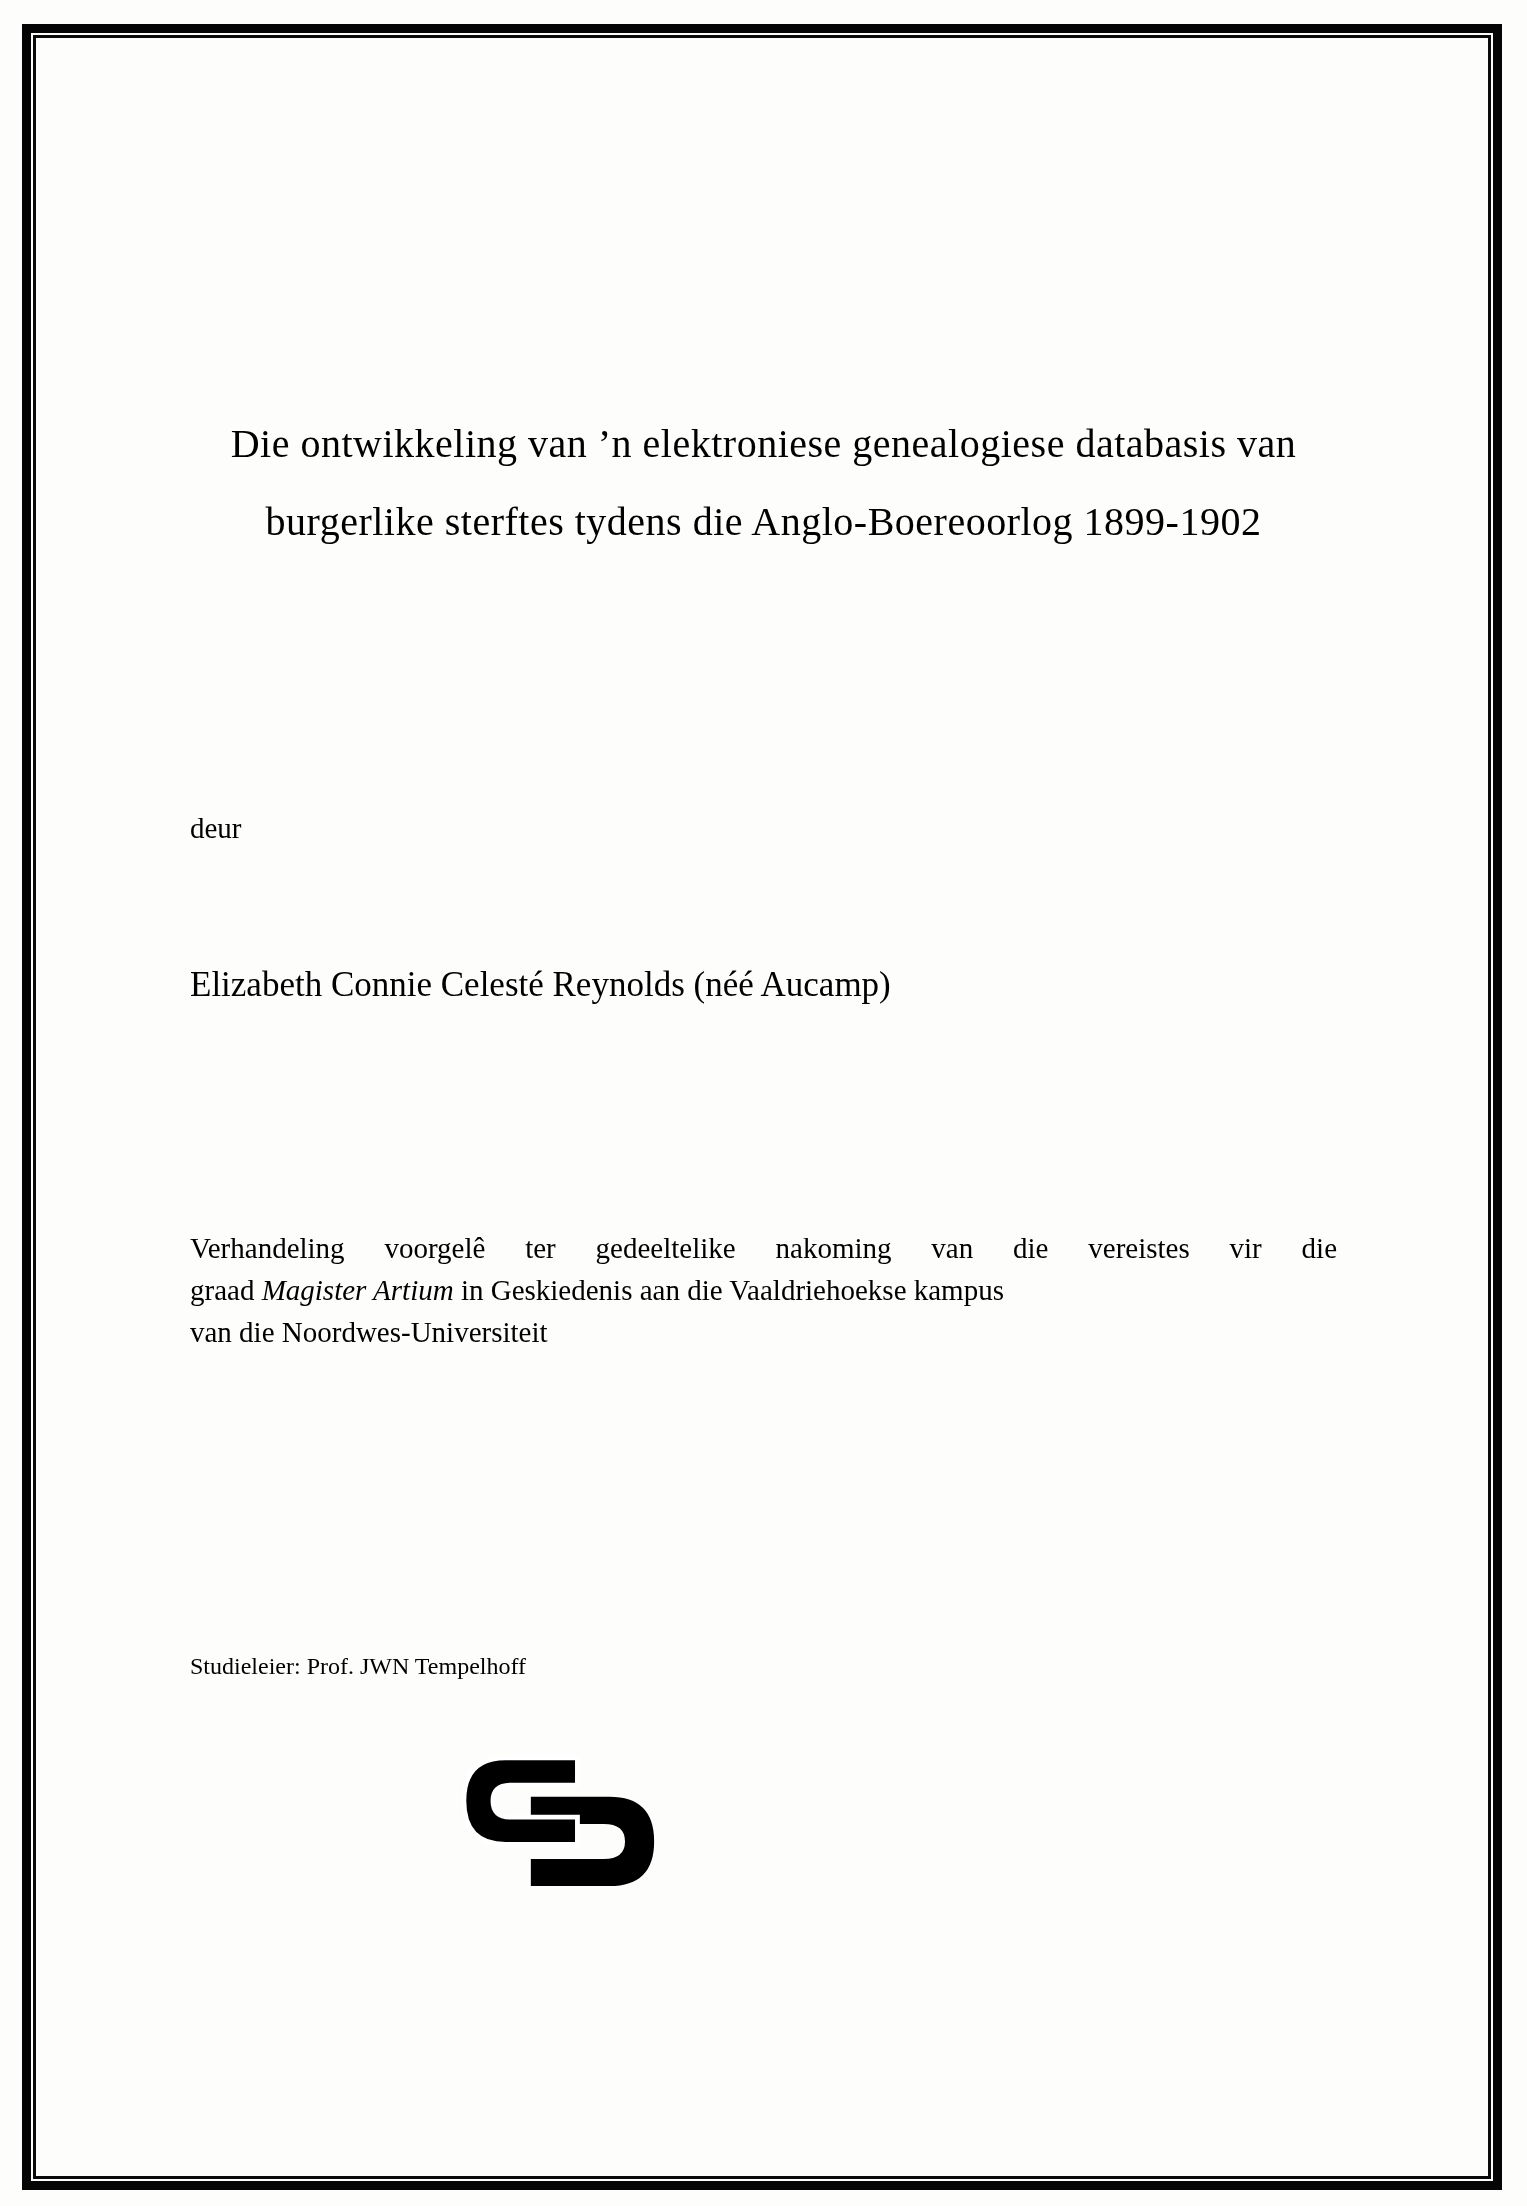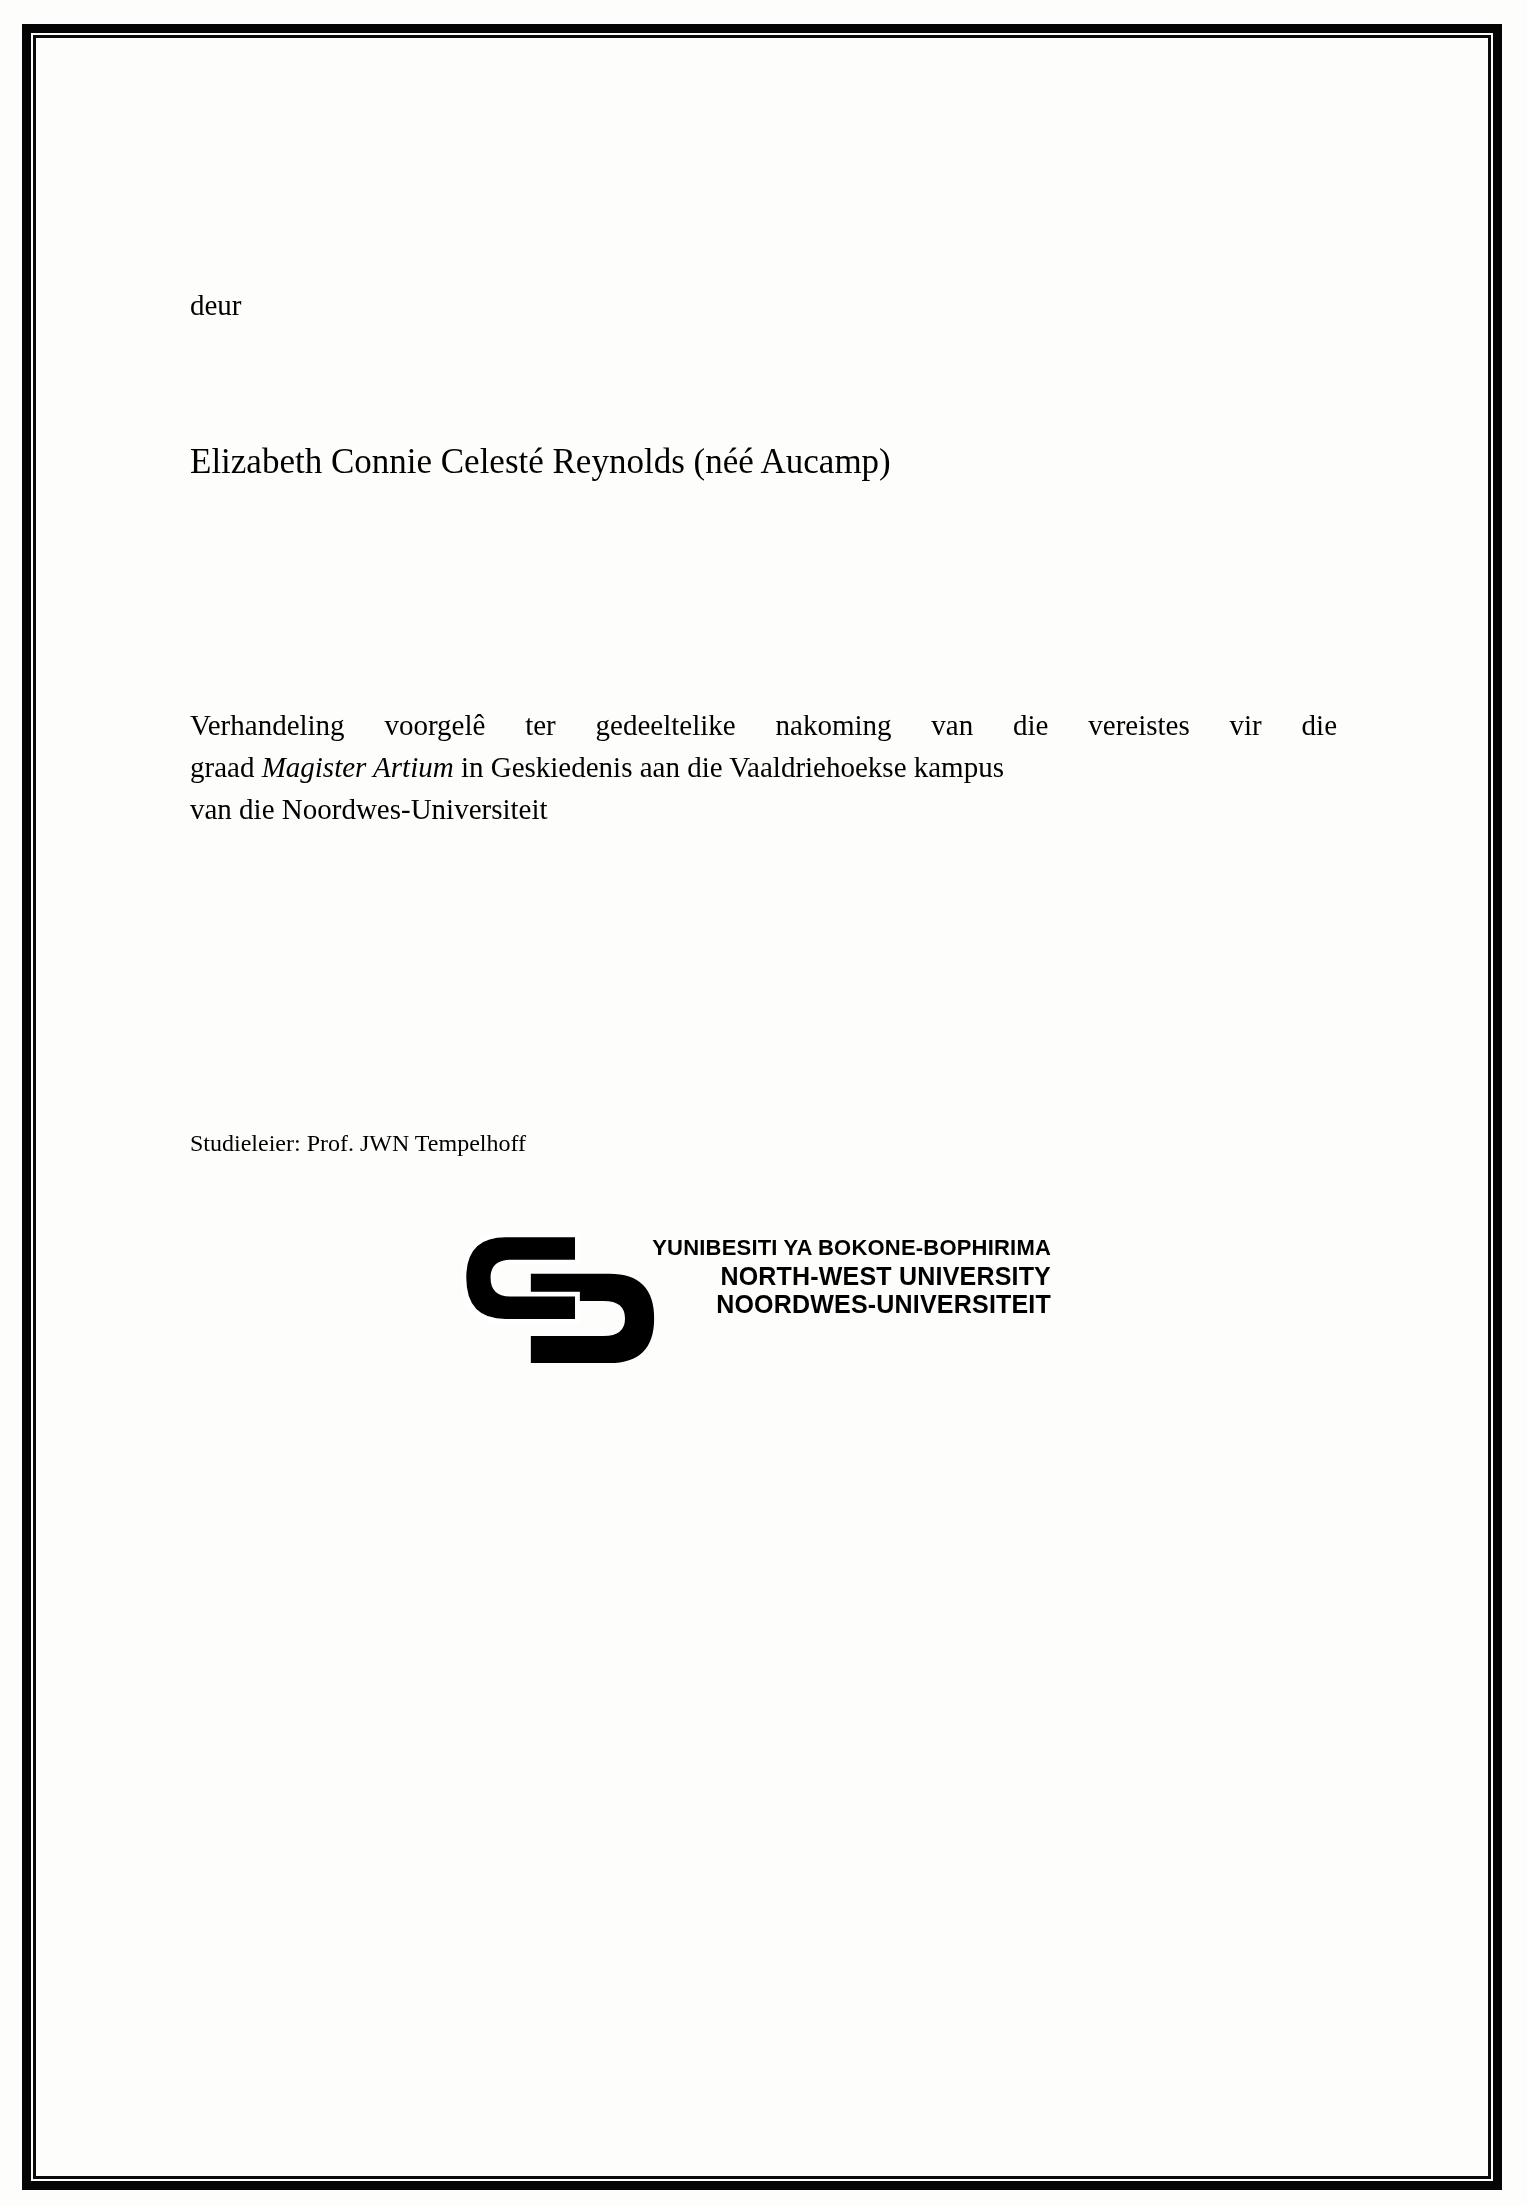--- a/index.html
+++ b/index.html
@@ -110,20 +110,24 @@
   }
 </style>
 </head>
 <body>
 
 <div class="page">
   <div class="frame-outer">
     <div class="frame-inner">
       <div class="content">
 
+        <div class="title-block">
+          <div>Die ontwikkeling van ’n elektroniese genealogiese databasis van</div>
+          <div>burgerlike sterftes tydens die Anglo-Boereoorlog 1899-1902</div>
+        </div>
 
         <div class="byline-deur">deur</div>
 
         <div class="author-line">Elizabeth Connie Celesté Reynolds (néé Aucamp)</div>
 
         <div class="statement-block">
           <div class="statement-justified">Verhandeling voorgelê ter gedeeltelike nakoming van die vereistes vir die</div>
           <div><span>graad </span><em>Magister Artium</em><span> in Geskiedenis aan die Vaaldriehoekse kampus</span></div>
           <div>van die Noordwes-Universiteit</div>
         </div>
@@ -132,23 +136,18 @@
           <div>Studieleier: Prof. JWN Tempelhoff</div>
         </div>
 
         <div class="logo-row">
           <svg class="logo-mark" width="208" height="133" viewBox="0 0 202 137" aria-hidden="true">
 
             <path d="M72 43 H153 Q199 43 199 89 Q199 135 153 135 H72 V107 H147 Q169 107 169 89 Q169 71 147 71 H72 Z" fill="#000"></path>
 
             <path d="M120 3 H46 Q3 3 3 47 Q3 92 46 92 H120 V64 H52 Q33 64 33 47 Q33 31 52 31 H120 Z" fill="#000" stroke="#fff" stroke-width="5" stroke-linejoin="miter"></path>
           </svg>
-          <div class="logo-text">
-            <div class="lt1">YUNIBESITI YA BOKONE-BOPHIRIMA</div>
-            <div class="lt2">NORTH-WEST UNIVERSITY</div>
-            <div class="lt3">NOORDWES-UNIVERSITEIT</div>
-          </div>
         </div>
 
       </div>
     </div>
   </div>
 </div>
 
 </body></html>

